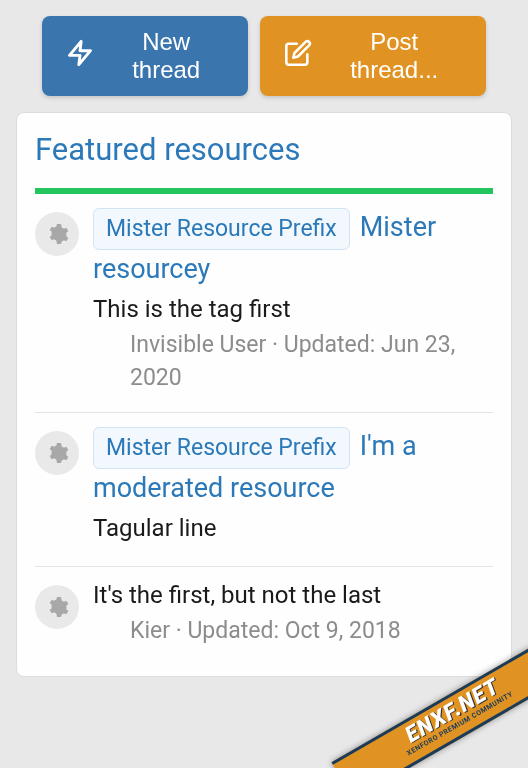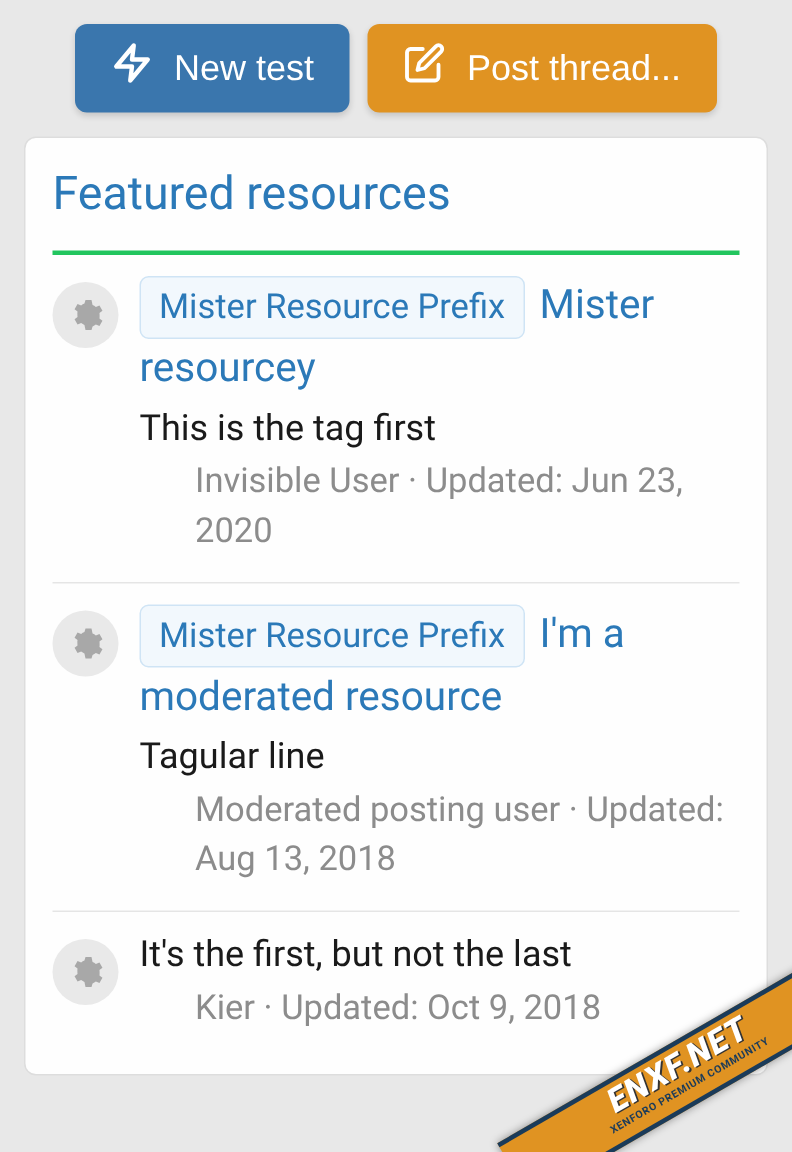--- a/index.html
+++ b/index.html
@@ -44,21 +44,21 @@
       font-size: 31px;
       font-weight: 400;
       margin-bottom: 20px;
     }
     .resource-item {
       display: flex;
       gap: 14px;
       padding: 14px 0 18px 0;
       border-top: 1px solid #e5e5e5;
     }
-    .resource-item:first-of-type { border-top: 3px solid #22c55e; }
+    .resource-item:first-of-type { border-top: 6px solid #22c55e; }
     .avatar {
       width: 44px;
       height: 44px;
       min-width: 44px;
       border-radius: 50%;
       background: #e9e9e9;
       display: flex;
       align-items: center;
       justify-content: center;
       margin-top: 4px;
@@ -127,21 +127,21 @@
 </head>
 <body>
 
 <div class="top-buttons">
   <button class="btn btn-primary">
     <span>
       <svg viewBox="0 0 24 24" fill="none" stroke="#fff" stroke-width="2.5" stroke-linecap="round" stroke-linejoin="round">
           <polygon points="13 2 3 14 12 14 11 22 21 10 12 10 13 2"></polygon>
         </svg>
     </span>
-    <span>New test</span>
+    <span>New thread</span>
   </button>
   <button class="btn btn-secondary">
     <span>
       <svg viewBox="0 0 24 24" fill="none" stroke="#fff" stroke-width="2.2" stroke-linecap="round" stroke-linejoin="round">
           <path d="M11 4H4a2 2 0 0 0-2 2v14a2 2 0 0 0 2 2h14a2 2 0 0 0 2-2v-7"></path>
           <path d="M18.5 2.5a2.12 2.12 0 0 1 3 3L12 15l-4 1 1-4 9.5-9.5z"></path>
         </svg>
     </span>
     <span>Post thread...</span>
   </button>
@@ -164,21 +164,20 @@
       </div>
       <div class="resource-item">
         <div class="avatar">
           <svg viewBox="0 0 24 24">
             <path d="M12 8a4 4 0 1 0 0 8 4 4 0 0 0 0-8zm9.4 4a7.6 7.6 0 0 0-.1-1.3l2-1.6-2-3.4-2.4 1a7.5 7.5 0 0 0-2.2-1.3L16 2h-4l-.7 2.4a7.5 7.5 0 0 0-2.2 1.3l-2.4-1-2 3.4 2 1.6A7.6 7.6 0 0 0 6.6 12c0 .4 0 .9.1 1.3l-2 1.6 2 3.4 2.4-1c.7.5 1.4 1 2.2 1.3L12 22h4l.7-2.4c.8-.3 1.5-.8 2.2-1.3l2.4 1 2-3.4-2-1.6c.1-.4.1-.9.1-1.3z"></path>
           </svg>
         </div>
         <div class="resource-body">
           <div class="resource-title-row"><span class="prefix-tag">Mister Resource Prefix</span> <a href="#" class="resource-link">I'm a moderated resource</a></div>
           <div class="tag-line">Tagular line</div>
-          <div class="meta"><span>Moderated posting user</span> · <span>Updated:</span> <span>Aug 13, 2018</span></div>
         </div>
       </div>
       <div class="resource-item">
         <div class="avatar">
           <svg viewBox="0 0 24 24">
             <path d="M12 8a4 4 0 1 0 0 8 4 4 0 0 0 0-8zm9.4 4a7.6 7.6 0 0 0-.1-1.3l2-1.6-2-3.4-2.4 1a7.5 7.5 0 0 0-2.2-1.3L16 2h-4l-.7 2.4a7.5 7.5 0 0 0-2.2 1.3l-2.4-1-2 3.4 2 1.6A7.6 7.6 0 0 0 6.6 12c0 .4 0 .9.1 1.3l-2 1.6 2 3.4 2.4-1c.7.5 1.4 1 2.2 1.3L12 22h4l.7-2.4c.8-.3 1.5-.8 2.2-1.3l2.4 1 2-3.4-2-1.6c.1-.4.1-.9.1-1.3z"></path>
           </svg>
         </div>
         <div class="resource-body">
           <div class="tag-line">It's the first, but not the last</div>

